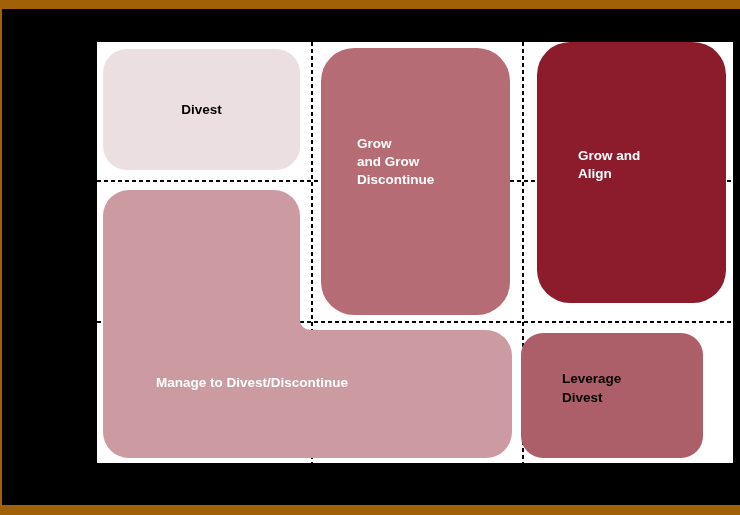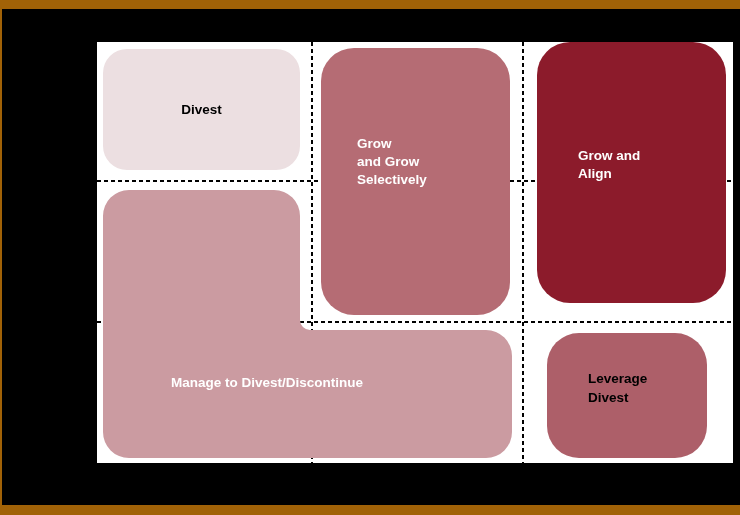--- a/index.html
+++ b/index.html
@@ -24,29 +24,29 @@
     position:absolute;left:0;width:636px;height:2px;z-index:1;
     background:repeating-linear-gradient(to right,#000 0 4px,transparent 4px 7px);
   }
   .v1{left:214px}.v2{left:425px}
   .h1{top:138px}.h2{top:279px}
   .box{position:absolute;z-index:2;}
   .box-divest{left:6px;top:7px;width:197px;height:121px;border-radius:24px;
     display:flex;align-items:center;justify-content:center;}
   .box-align{left:224px;top:6px;width:189px;height:267px;border-radius:33px;}
   .box-grow{left:440px;top:0;width:189px;height:261px;border-radius:33px;}
-  .box-leverage{left:450px;top:291px;width:160px;height:125px;border-radius:32px;}
+  .box-leverage{left:424px;top:291px;width:182px;height:125px;border-radius:22px;}
   .manage-svg{position:absolute;left:0;top:0;width:636px;height:421px;z-index:2;}
   .lbl{font-weight:700;font-size:13.5px;line-height:18px;}
   .lbl-dark{color:#000000;}
   .lbl-light{color:#ffffff;}
   .align-text{position:absolute;left:36px;top:87px;}
   .grow-text{position:absolute;left:41px;top:105px;}
   .leverage-text{position:absolute;left:41px;top:37px;line-height:18.5px;}
-  .manage-text{position:absolute;left:74px;top:332px;z-index:3;white-space:nowrap;}
+  .manage-text{position:absolute;left:59px;top:332px;z-index:3;white-space:nowrap;}
 </style>
 </head>
 <body>
 
 <div class="page">
   <div class="slide">
     <div class="plot">
 
       <div class="vline v1"></div>
       <div class="vline v2"></div>
@@ -54,21 +54,21 @@
       <div class="hline h2"></div>
 
       <div class="box box-divest" style="background-color: rgb(236, 223, 225);">
         <span class="lbl lbl-dark">Divest</span>
       </div>
 
       <div class="box box-align" style="background-color: rgb(181, 108, 116);">
         <div class="lbl lbl-light align-text">
           <div>Grow</div>
           <div>and Grow</div>
-          <div>Selectively</div>
+          <div>Discontinue</div>
         </div>
       </div>
 
       <div class="box box-grow" style="background-color: rgb(140, 27, 43);">
         <div class="lbl lbl-light grow-text">
           <div>Grow and</div>
           <div>Align</div>
         </div>
       </div>
 

